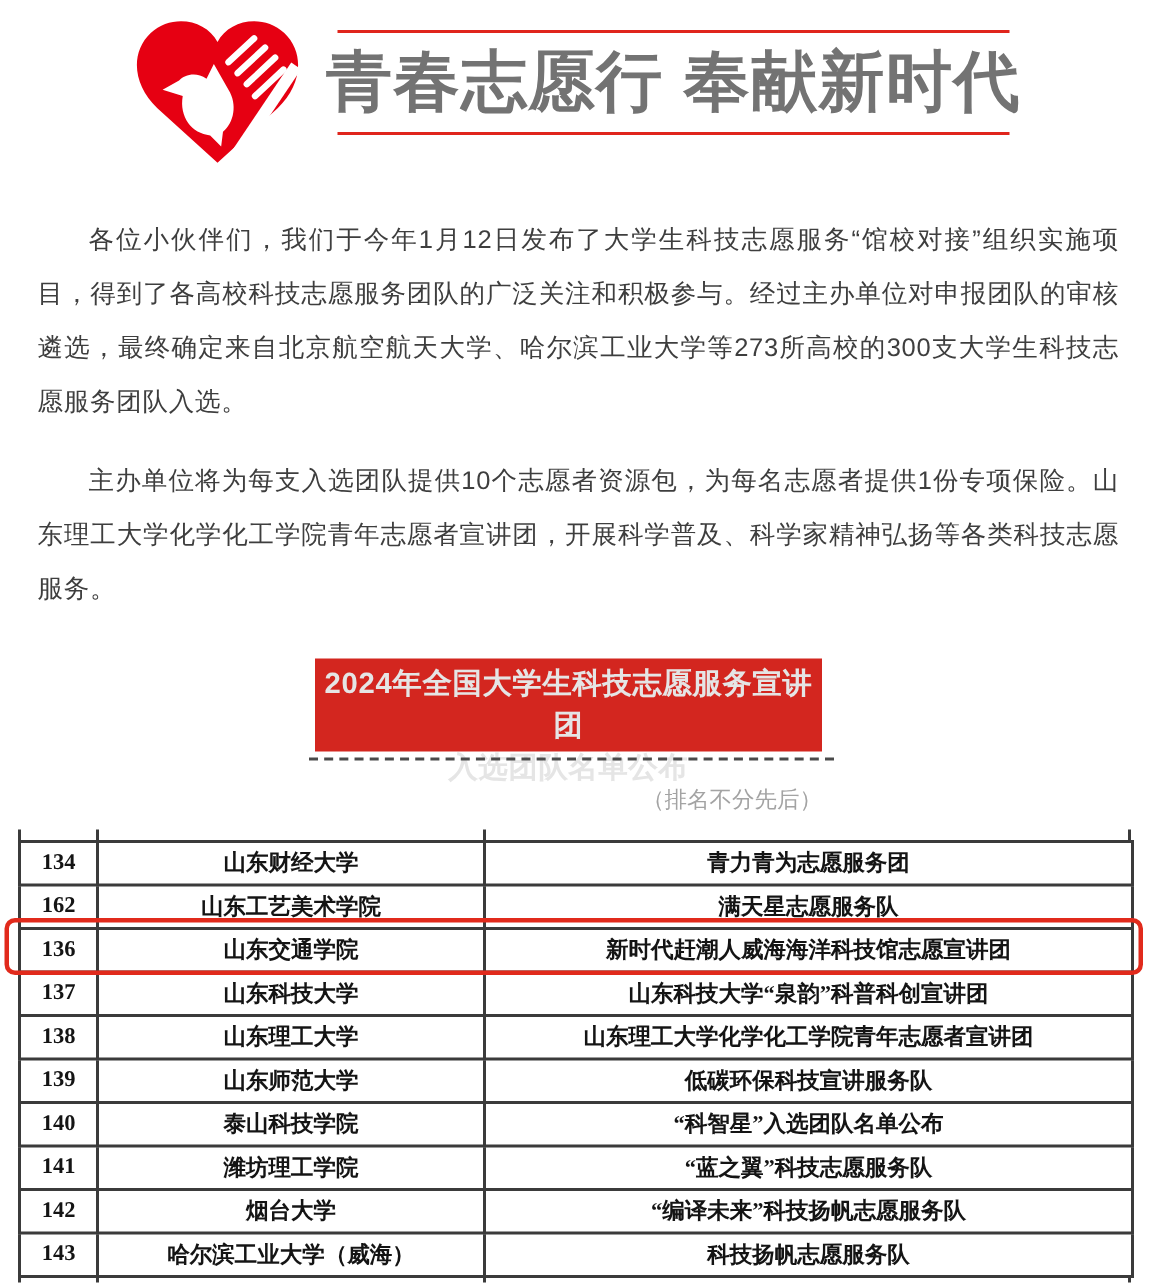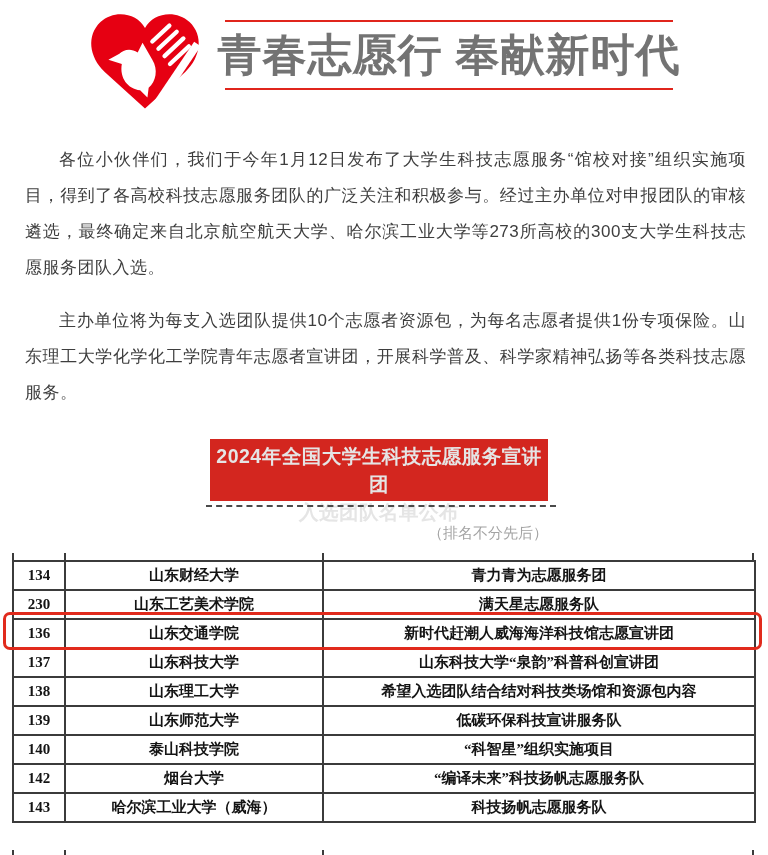--- a/index.html
+++ b/index.html
@@ -102,48 +102,53 @@
           <col class="c-uni">
           <col class="c-team">
         </colgroup>
       <tbody id="table-body">
           <tr>
       <td>134</td>
       <td>山东财经大学</td>
       <td>青力青为志愿服务团</td>
     </tr>
           <tr>
-      <td>230</td>
+      <td>162</td>
       <td>山东工艺美术学院</td>
       <td>满天星志愿服务队</td>
     </tr>
           <tr>
       <td>136</td>
       <td>山东交通学院</td>
       <td>新时代赶潮人威海海洋科技馆志愿宣讲团</td>
     </tr>
           <tr>
       <td>137</td>
       <td>山东科技大学</td>
       <td>山东科技大学“泉韵”科普科创宣讲团</td>
     </tr>
           <tr>
       <td>138</td>
       <td>山东理工大学</td>
-      <td>希望入选团队结合结对科技类场馆和资源包内容</td>
+      <td>山东理工大学化学化工学院青年志愿者宣讲团</td>
     </tr>
           <tr>
       <td>139</td>
       <td>山东师范大学</td>
       <td>低碳环保科技宣讲服务队</td>
     </tr>
           <tr>
       <td>140</td>
       <td>泰山科技学院</td>
-      <td>“科智星”组织实施项目</td>
+      <td>“科智星”入选团队名单公布</td>
+    </tr>
+          <tr>
+      <td>141</td>
+      <td>潍坊理工学院</td>
+      <td>“蓝之翼”科技志愿服务队</td>
     </tr>
           <tr>
       <td>142</td>
       <td>烟台大学</td>
       <td>“编译未来”科技扬帆志愿服务队</td>
     </tr>
           <tr>
       <td>143</td>
       <td>哈尔滨工业大学（威海）</td>
       <td>科技扬帆志愿服务队</td>

